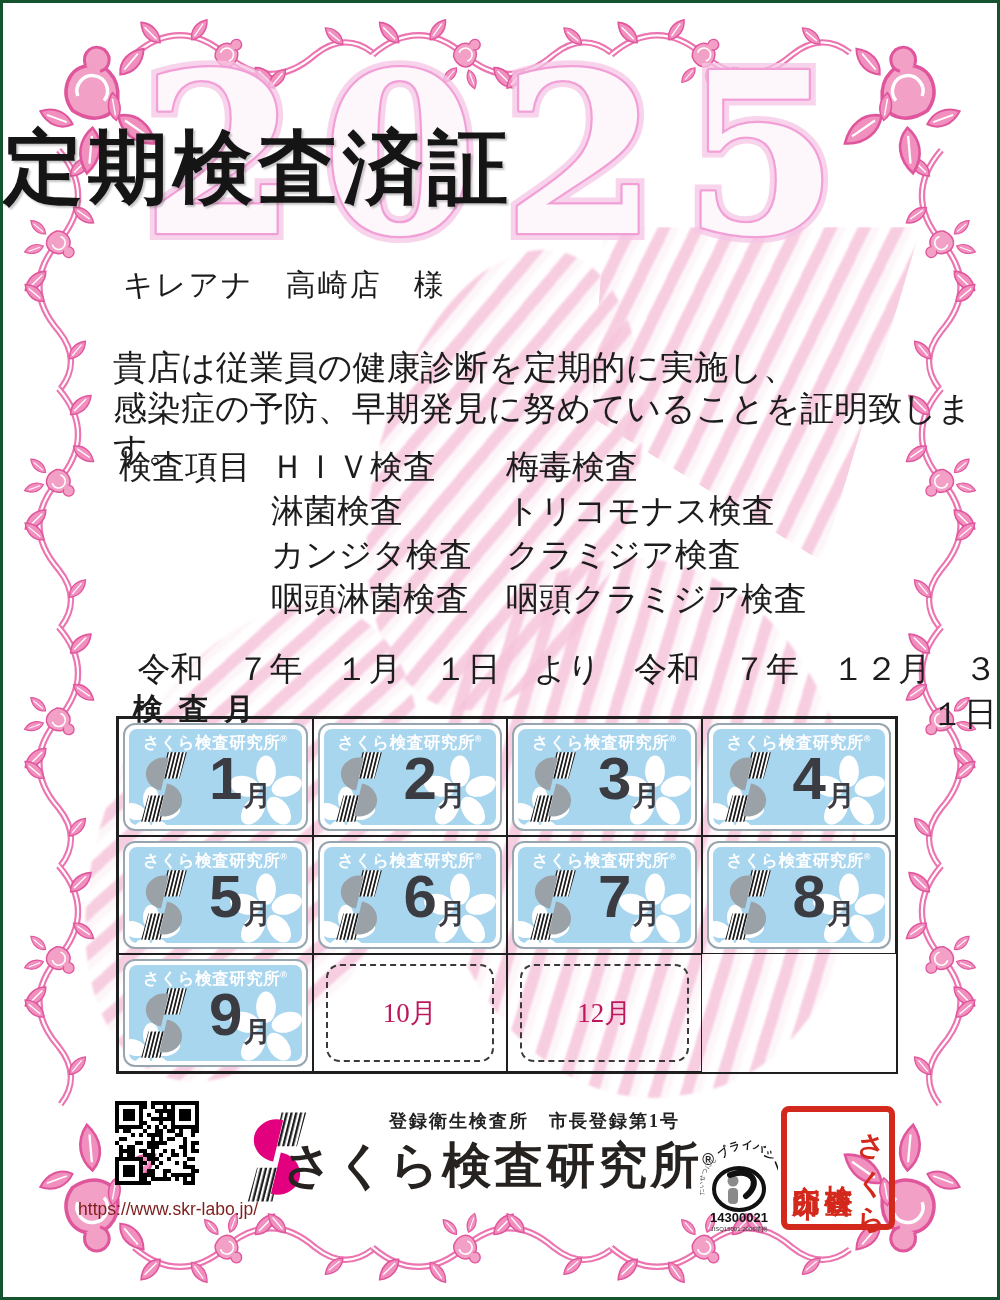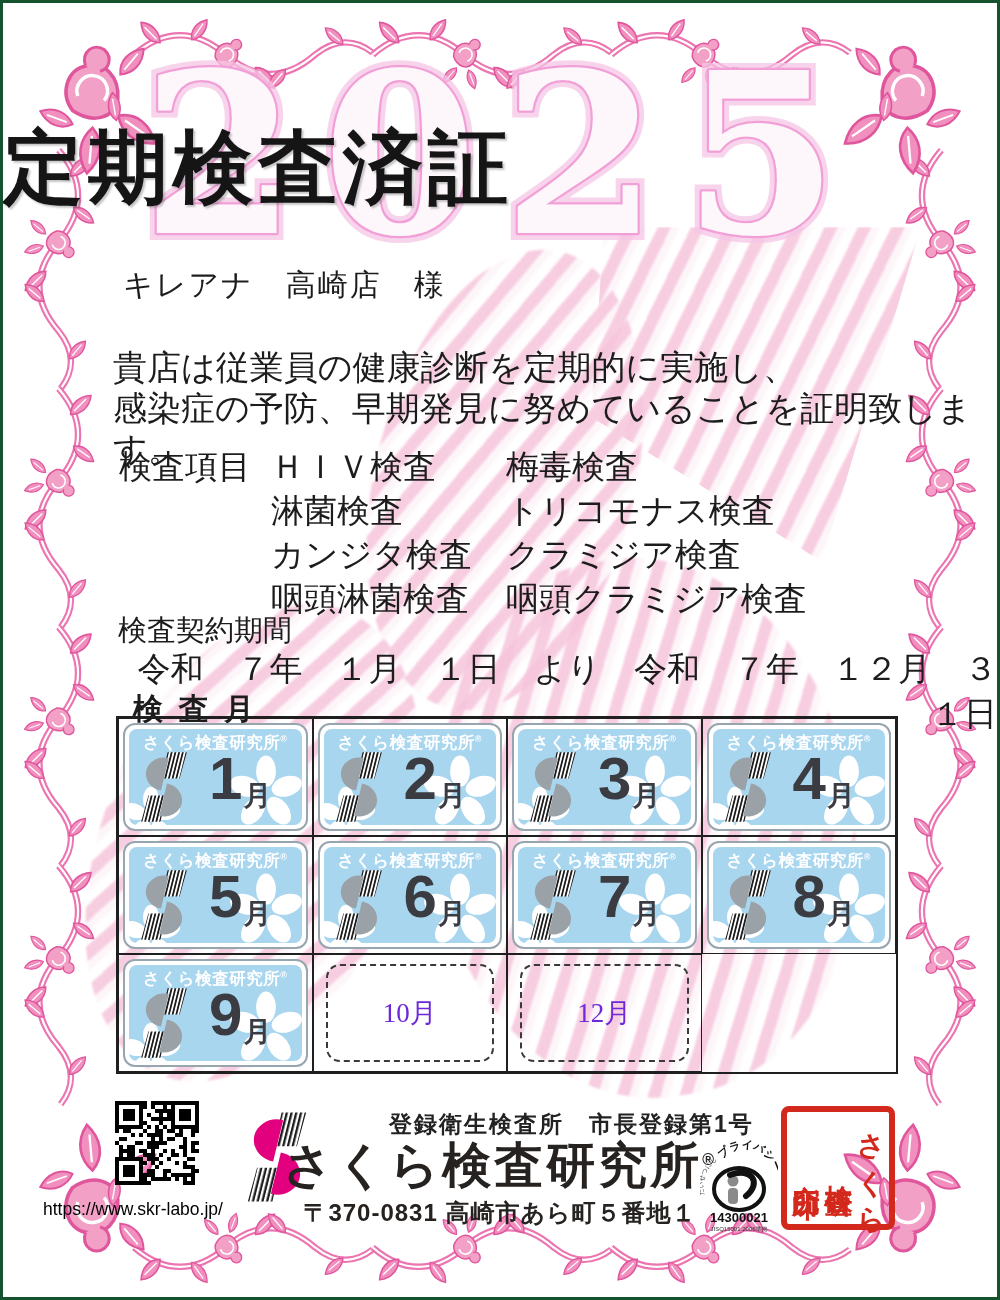--- a/index.html
+++ b/index.html
@@ -47,28 +47,28 @@
   .slogo{position:absolute;left:5px;top:22px;width:60px;height:72px;color:#9aa2a8;}
   .flower-big{position:absolute;right:-16px;top:12px;width:104px;height:104px;}
   .flower-sml{position:absolute;left:-20px;bottom:-34px;width:84px;height:84px;}
   .m-wrap{position:absolute;left:58px;right:8px;top:20px;display:flex;justify-content:center;
           align-items:flex-end;font-family:"Liberation Sans","DejaVu Sans",sans-serif;
           font-weight:bold;color:#3b3b42;}
   .m-num{font-size:60px;line-height:1;}
   .m-unit{font-size:28px;line-height:1;margin-left:1px;transform:translateY(1px);}
   .empty-box{position:absolute;inset:9px 12px;border:2.5px dashed #3a3a3a;border-radius:14px;
              display:flex;align-items:center;justify-content:center;}
-  .empty-label{font-size:27px;color:#6d28d9;}
+  .empty-label{font-size:27px;color:#be185d;}
   
   .qr{left:112px;top:1098px;width:84px;height:84px;}
-  .url{left:40px;top:1196px;width:215px;text-align:left;font-size:17.5px;
-       font-family:"Liberation Sans","DejaVu Sans",sans-serif;color:#000000;}
+  .url{left:40px;top:1196px;width:215px;text-align:right;font-size:17.5px;
+       font-family:"Liberation Sans","DejaVu Sans",sans-serif;color:#7f1d1d;}
   .footer-slogo{left:234px;top:1108px;width:80px;height:92px;color:#e2007e;}
-  .reg-line{left:386px;top:1106px;font-size:23px;letter-spacing:2px;
-            font-family:Liberation Sans, sans-serif;font-weight:bold;color:#222;}
+  .reg-line{left:386px;top:1106px;font-size:18px;letter-spacing:2px;
+            font-family:Liberation Serif, serif;font-weight:bold;color:#222;}
   .org-name{left:0;right:0;top:1130px;text-align:center;white-space:nowrap;
             font-family:"Liberation Sans","DejaVu Sans",sans-serif;font-weight:bold;
             font-size:49px;letter-spacing:3px;color:#262220;}
   .org-name .rmark{font-size:16px;vertical-align:super;}
   .address{left:0;right:0;top:1194px;text-align:center;font-size:24px;font-weight:bold;
            font-family:"Liberation Sans","DejaVu Sans",sans-serif;color:#262220;letter-spacing:1px;}
   .privacy{left:697px;top:1130px;width:78px;height:104px;}
   .seal{left:778px;top:1103px;width:114px;height:124px;border:6px solid #d3291c;border-radius:8px;
         box-sizing:border-box;display:flex;flex-direction:row-reverse;justify-content:space-around;
         align-items:center;padding:2px;}
@@ -189,21 +189,20 @@
 
   <div class="item-row">
     <span class="c1">カンジタ検査</span><span class="c2">クラミジア検査</span>
   </div>
 
   <div class="item-row">
     <span class="c1">咽頭淋菌検査</span><span class="c2">咽頭クラミジア検査</span>
   </div>
 </div>
 
-    <div class="abs period-label">検査契約期間</div>
     <div class="abs period-value">令和　７年　１月　１日　より　令和　７年　１２月　３１日</div>
 
     <div class="abs months-label">検 査 月</div>
 
     <div class="abs months-grid">
   <div class="cell">
     <div class="stamp">
       <div class="stamp-blue">
         <svg class="flower-big" viewBox="-50 -50 100 100">
                 <use href="#sakura-g"></use>
@@ -557,21 +556,20 @@
           <rect x="76" y="80" width="4" height="4" fill="#000"></rect>
         </svg></div>
     <div class="abs url">https://www.skr-labo.jp/</div>
 
     <svg class="abs footer-slogo" viewBox="0 0 100 120">
       <use href="#slogo-g"></use>
     </svg>
 
     <div class="abs reg-line">登録衛生検査所　市長登録第1号</div>
     <div class="abs org-name"><span>さくら検査研究所</span><span class="rmark">®</span></div>
-    <div class="abs address">〒370-0831 高崎市あら町５番地１</div>
 
     <svg class="abs privacy" viewBox="0 0 78 104">
       <defs>
         <path id="arcT" d="M22,26 A30,30 0 0 1 74,38"></path>
         <path id="arcL" d="M4,62 A34,34 0 0 1 18,26"></path>
       </defs>
       <text font-size="11" font-weight="bold" fill="#111" font-family="Liberation Sans,sans-serif">
         <textPath href="#arcT">プライバシー</textPath>
       </text>
       <text font-size="6.5" fill="#333" font-family="Liberation Sans,sans-serif">

